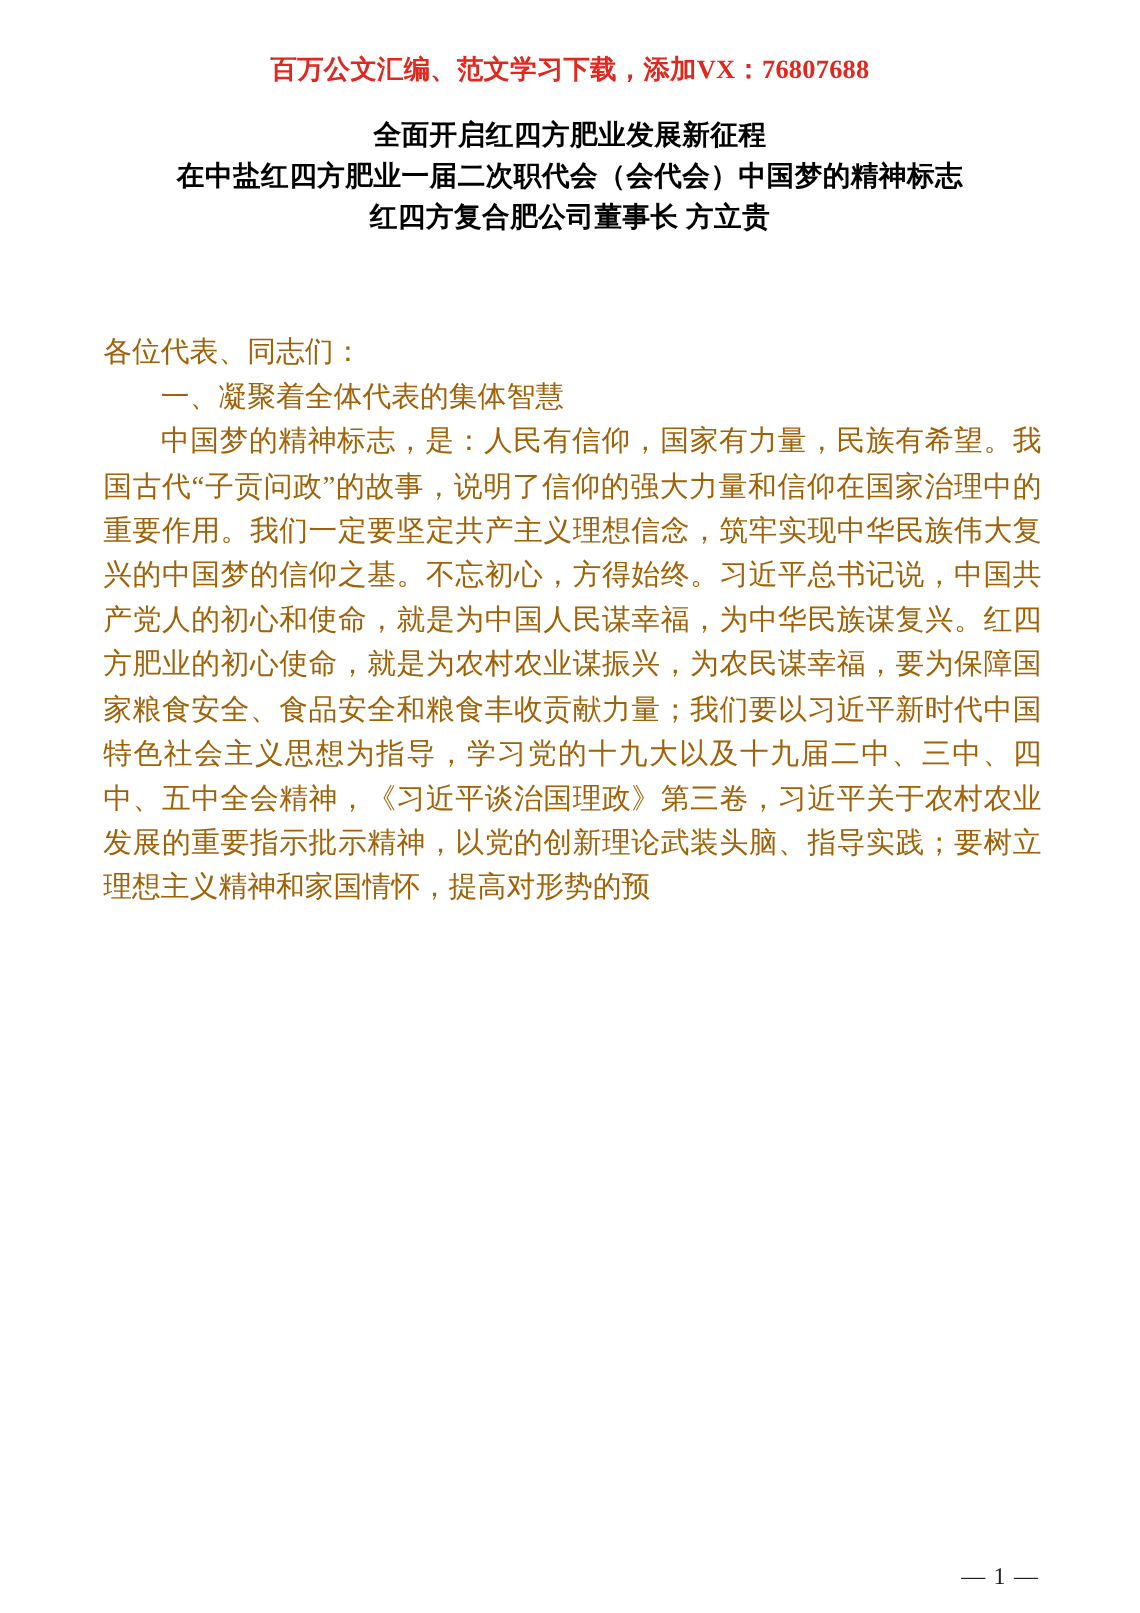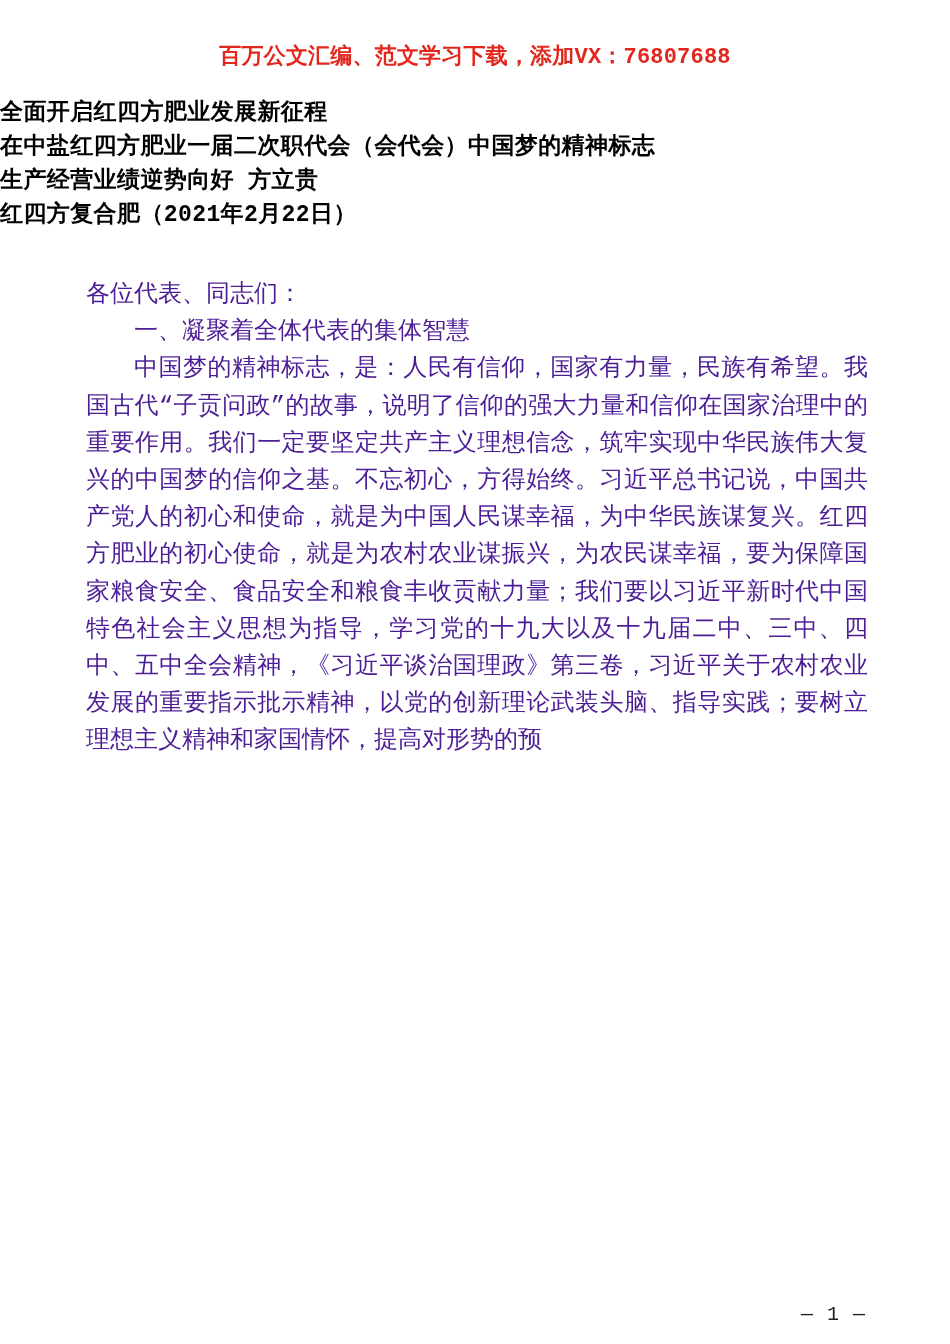--- a/index.html
+++ b/index.html
@@ -7,21 +7,21 @@
     margin: 0;
     padding: 0;
     background: #ffffff;
   }
   .page {
     position: relative;
     width: 950px;
     height: 1344px;
     background: #ffffff;
     box-sizing: border-box;
-    font-family: Liberation Mono, monospace;
+    font-family: Liberation Serif, serif;
     overflow: hidden;
   }
 
   
   .promo-banner {
     position: absolute;
     top: 44px;
     left: 0;
     width: 950px;
     text-align: center;
@@ -32,40 +32,41 @@
     line-height: 1.25;
     white-space: nowrap;
   }
 
   
   .title-block {
     position: absolute;
     top: 96px;
     left: 0;
     width: 950px;
+    text-align: center;
   }
   .title-line {
     font-size: 23px;
     font-weight: 700;
     color: #000000;
     line-height: 34px;
     letter-spacing: 0.4px;
     white-space: nowrap;
   }
 
   
   .body-area {
     position: absolute;
     top: 276px;
     left: 86px;
     width: 782px;
   }
   .para {
     font-size: 24px;
-    color: #4c1d95;
+    color: #a16207;
     line-height: 37.2px;
     text-align: justify;
     text-justify: inter-ideograph;
     letter-spacing: 0px;
     margin: 0;
   }
   .para.indent {
     text-indent: 48px;
   }
   .para.noindent {
@@ -89,22 +90,21 @@
 </head>
 <body>
 
 <div class="page">
 
   <div class="promo-banner">百万公文汇编、范文学习下载，添加VX：76807688</div>
 
   <div class="title-block">
     <div class="title-line">全面开启红四方肥业发展新征程</div>
     <div class="title-line">在中盐红四方肥业一届二次职代会（会代会）中国梦的精神标志</div>
-    <div class="title-line">生产经营业绩逆势向好  方立贵</div>
-    <div class="title-line">红四方复合肥（2021年2月22日）</div>
+    <div class="title-line">红四方复合肥公司董事长  方立贵</div>
   </div>
 
   <div class="body-area">
     <p class="para noindent">各位代表、同志们：</p>
     <p class="para indent">一、凝聚着全体代表的集体智慧</p>
     <p class="para indent">中国梦的精神标志，是：人民有信仰，国家有力量，民族有希望。我国古代“子贡问政”的故事，说明了信仰的强大力量和信仰在国家治理中的重要作用。我们一定要坚定共产主义理想信念，筑牢实现中华民族伟大复兴的中国梦的信仰之基。不忘初心，方得始终。习近平总书记说，中国共产党人的初心和使命，就是为中国人民谋幸福，为中华民族谋复兴。红四方肥业的初心使命，就是为农村农业谋振兴，为农民谋幸福，要为保障国家粮食安全、食品安全和粮食丰收贡献力量；我们要以习近平新时代中国特色社会主义思想为指导，学习党的十九大以及十九届二中、三中、四中、五中全会精神，《习近平谈治国理政》第三卷，习近平关于农村农业发展的重要指示批示精神，以党的创新理论武装头脑、指导实践；要树立理想主义精神和家国情怀，提高对形势的预</p>
   </div>
 
   <div class="footer">— 1 —</div>
 

